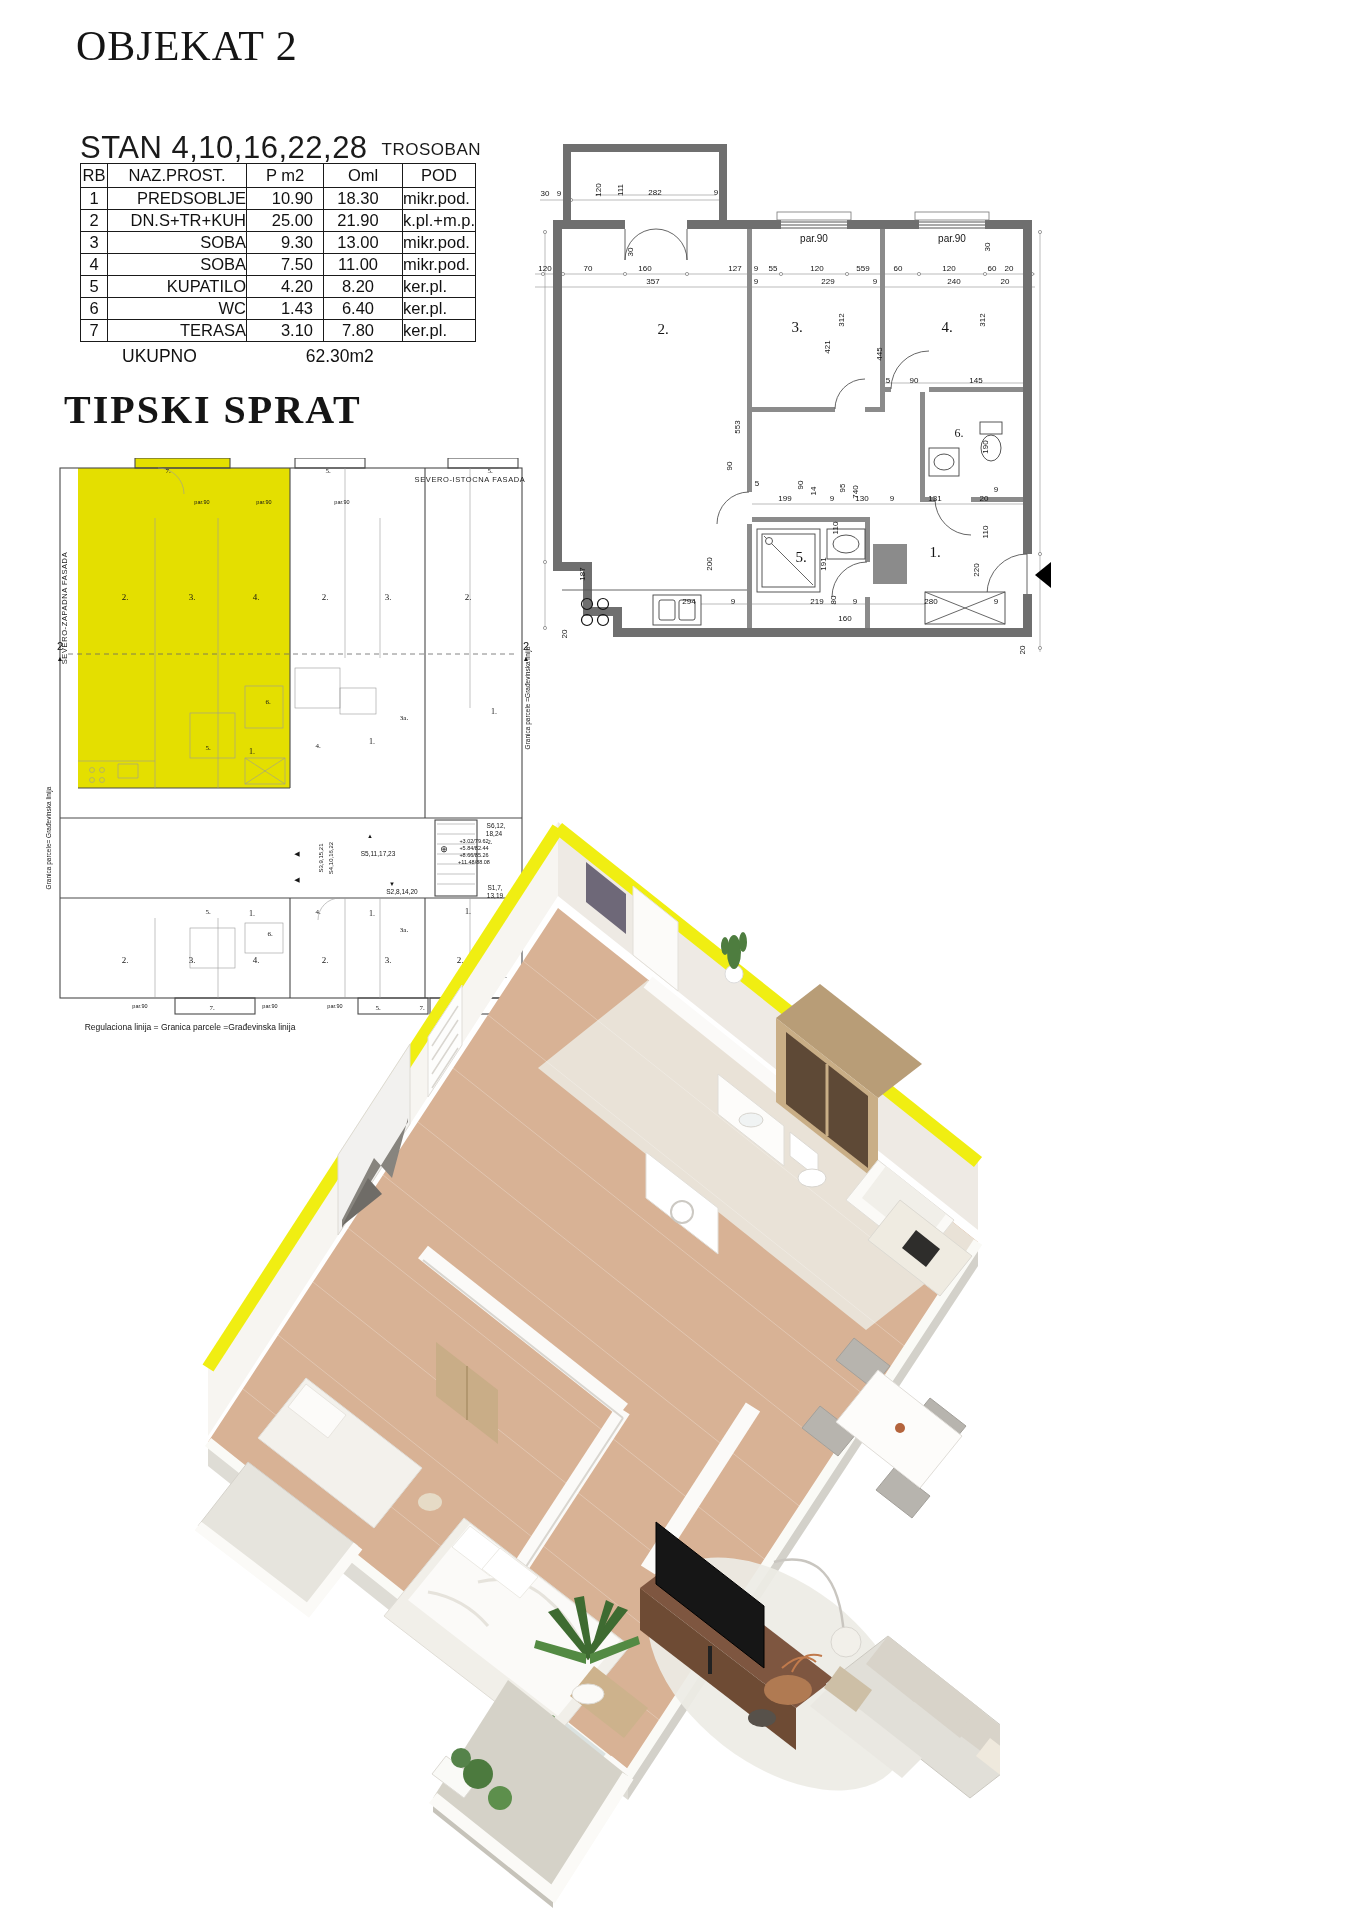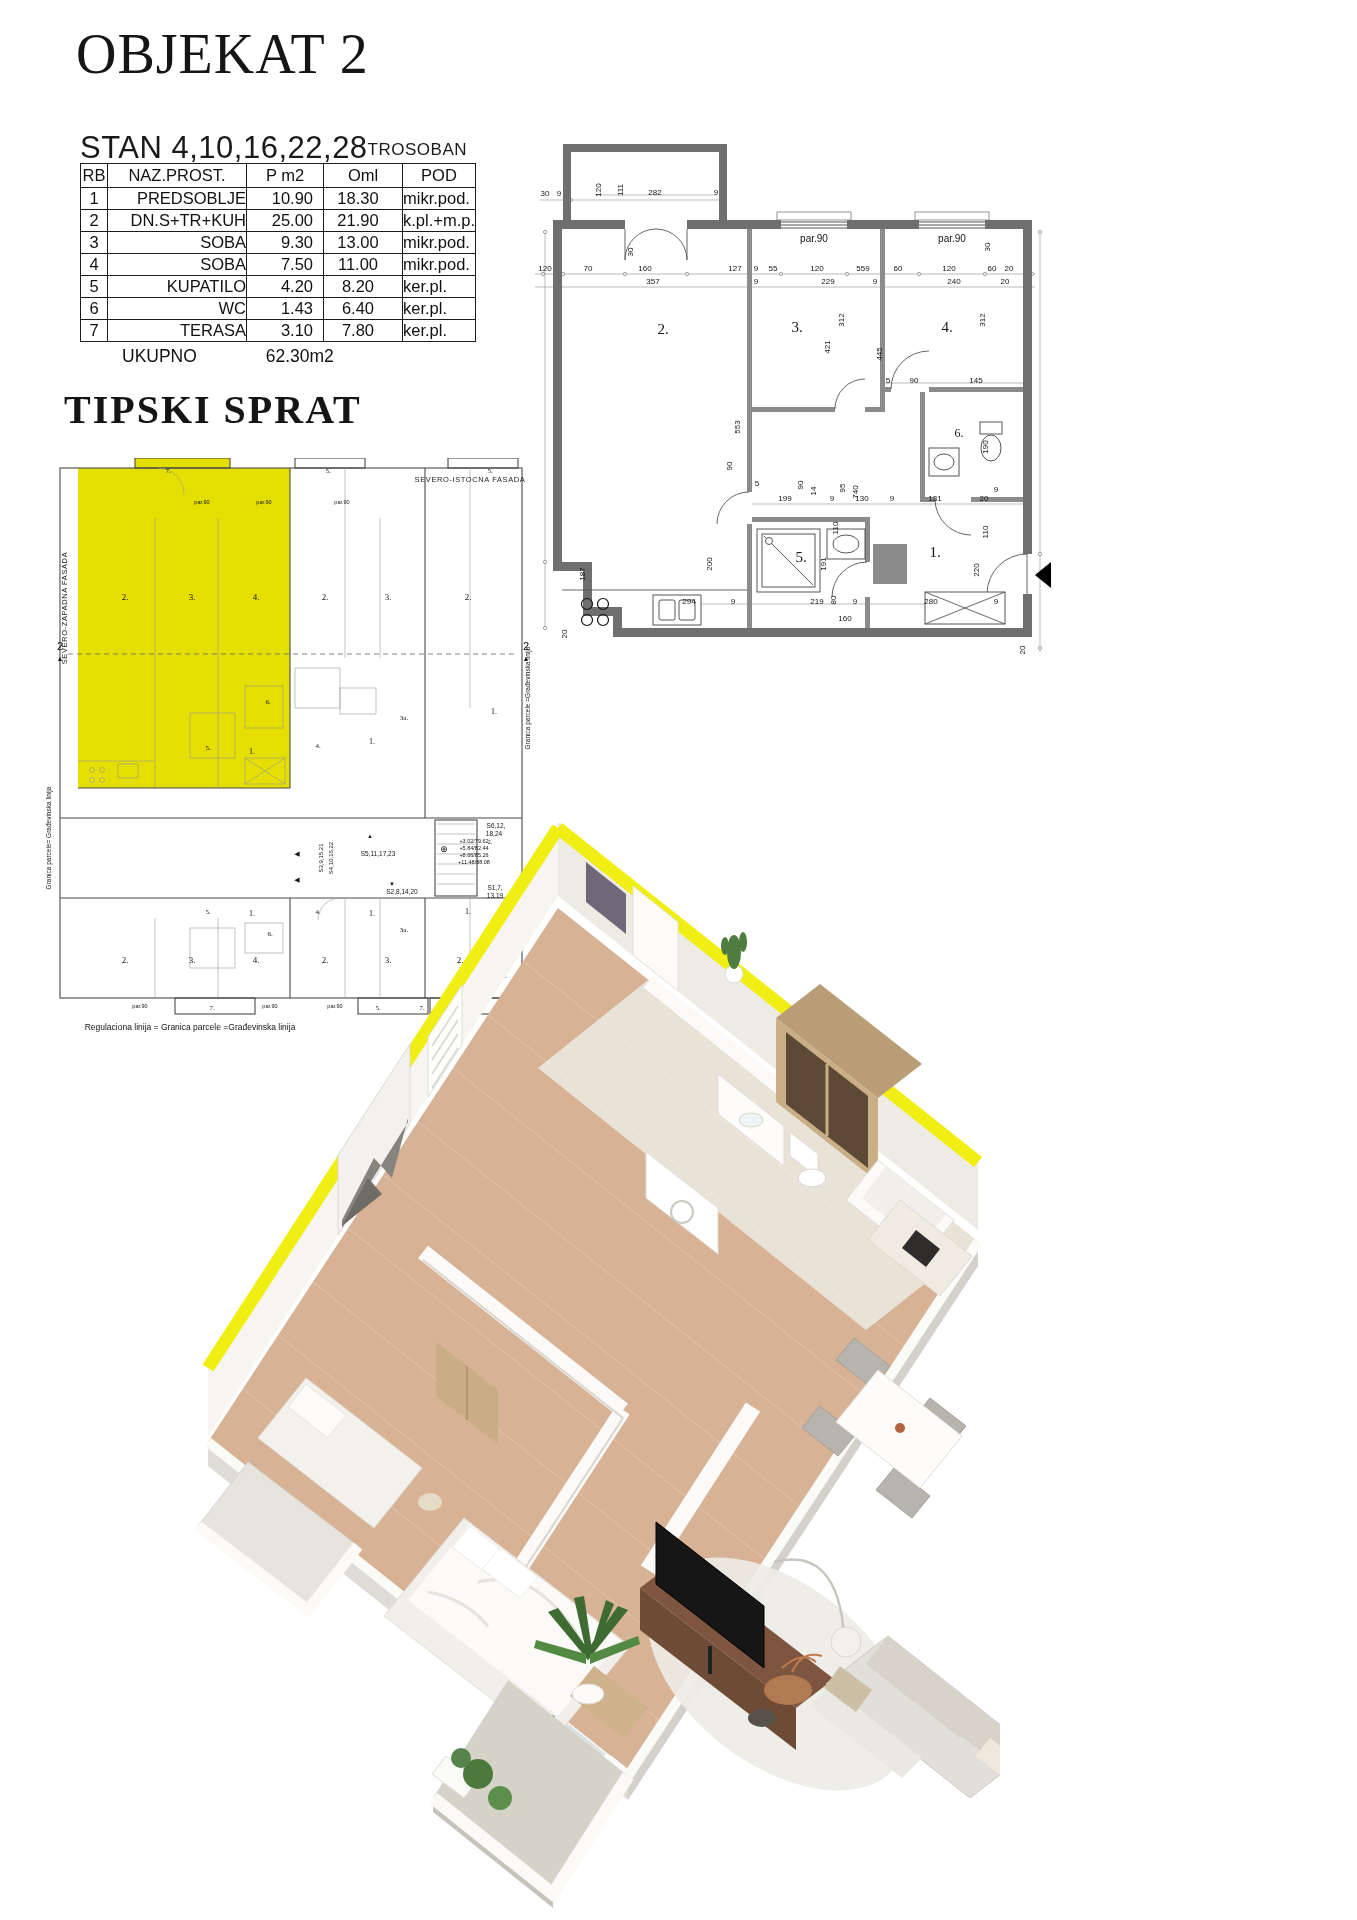--- a/index.html
+++ b/index.html
@@ -1,30 +1,30 @@
 <!DOCTYPE html>
 <html><head>
 <meta charset="utf-8">
 <style>
   html,body{margin:0;padding:0;background:#ffffff;}
   body{width:1357px;height:1920px;position:relative;font-family:"Liberation Sans",sans-serif;color:#111;}
   .abs{position:absolute;}
-  #title{left:76px;top:22px;font-family:"Liberation Serif",serif;font-size:56px;letter-spacing:1px;color:#151515;}
+  #title{left:76px;top:22px;font-family:"Liberation Serif",serif;font-size:42px;letter-spacing:1px;color:#151515;}
   #stanline{left:80px;top:130px;font-size:31px;letter-spacing:.5px;color:#1a1a1a;white-space:nowrap;}
-  #stanline .sub{font-size:17px;position:relative;top:-3px;}
+  #stanline .sub{font-size:17px;margin-left:14px;position:relative;top:-3px;}
   table.roomtbl{position:absolute;left:80px;top:163px;border-collapse:collapse;font-size:16.5px;color:#111;}
   .roomtbl th,.roomtbl td{border:1.6px solid #1a1a1a;padding:0 0;height:21px;line-height:21px;white-space:nowrap;}
   .roomtbl th{font-weight:normal;text-align:center;height:23px;}
   .roomtbl td:nth-child(1){width:26px;text-align:center;}
   .roomtbl td:nth-child(2){width:138px;text-align:right;}
   .roomtbl td:nth-child(3){width:66px;text-align:right;padding-right:10px;}
   .roomtbl td:nth-child(4){width:68px;text-align:center;padding-right:10px;}
   .roomtbl td:nth-child(5){width:70px;text-align:left;}
   #ukupno{left:122px;top:346px;font-size:17.5px;}
-  #ukupno .val{margin-left:64px;}
+  #ukupno .val{margin-left:104px;}
   #tipski{left:64px;top:386px;font-family:"Liberation Serif",serif;font-size:40px;letter-spacing:2px;color:#151515;font-weight:bold;}
   svg text{fill:#141414;text-anchor:middle;font-family:"Liberation Sans",sans-serif;}
   svg text.room{font-family:"Liberation Serif",serif;}
   svg text.cap{letter-spacing:.6px;fill:#222;}
   .thin{stroke:#8d8d8d;stroke-width:.6;fill:none;}
   .fix{stroke:#444;stroke-width:.9;fill:#fff;}
   .arc{stroke:#555;stroke-width:.9;fill:none;}
 </style>
 </head>
 <body>

